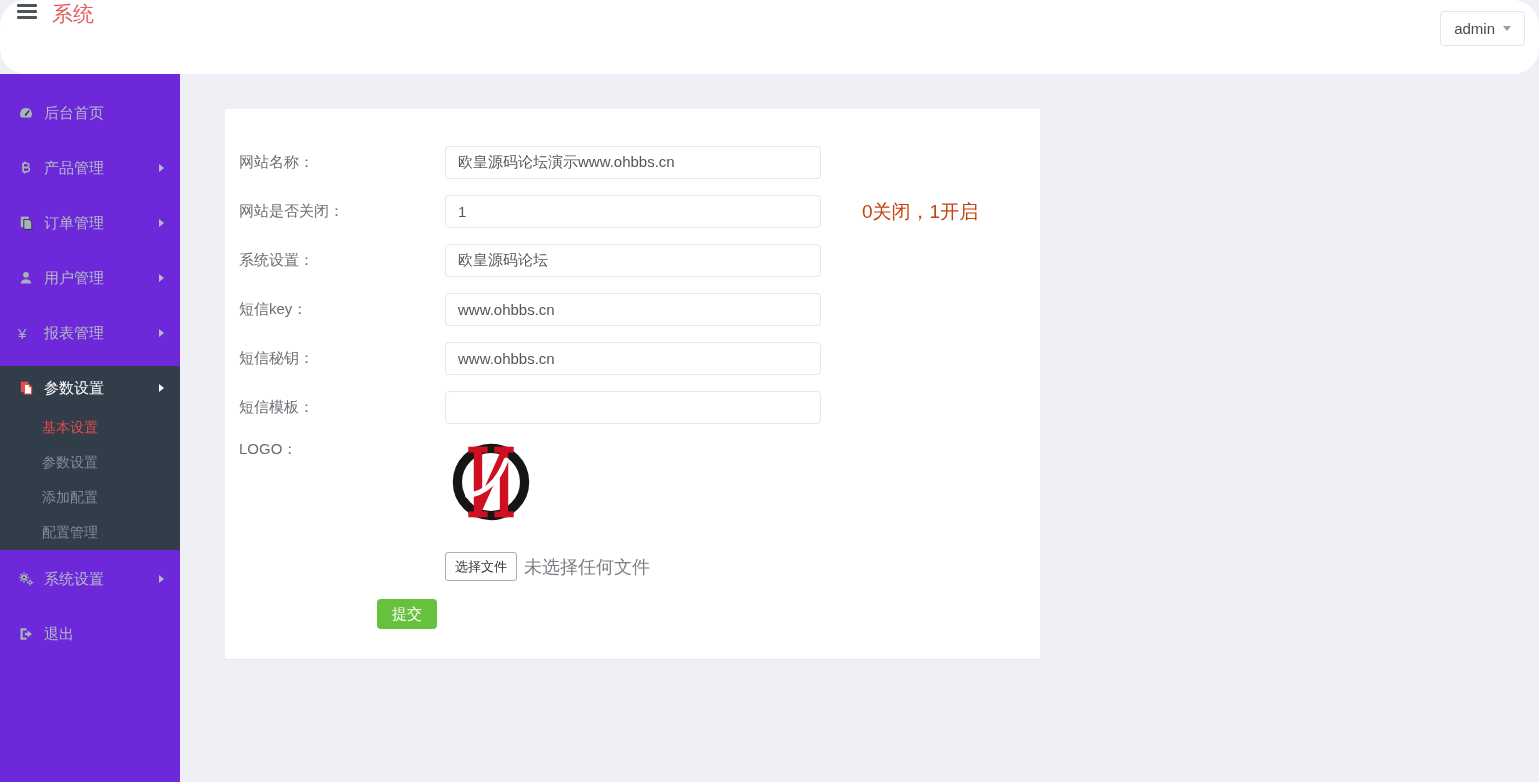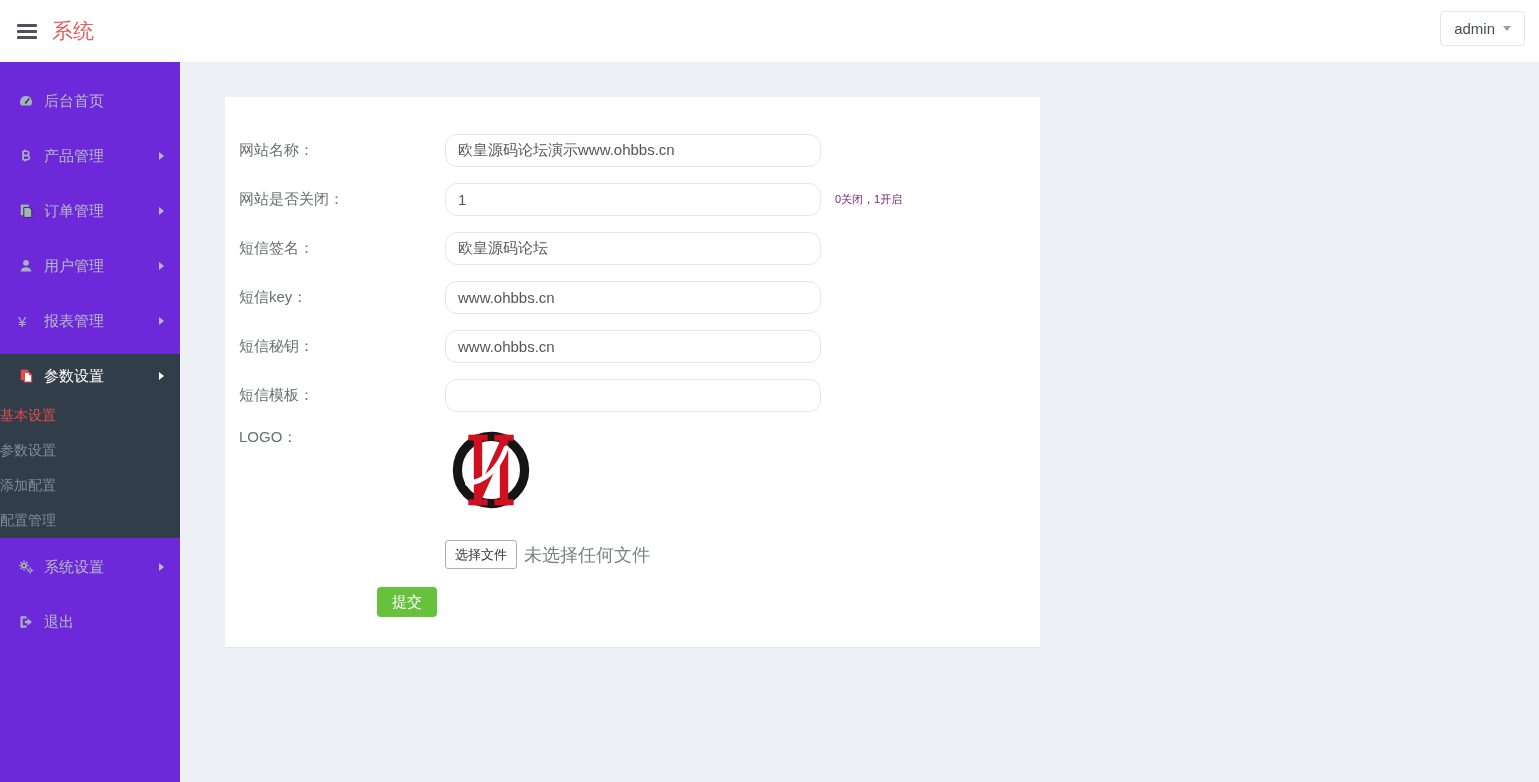--- a/index.html
+++ b/index.html
@@ -2,21 +2,21 @@
 <html><head>
 <meta charset="utf-8">
 <style>
   * { box-sizing: border-box; }
   body {
     margin: 0; width: 1539px; height: 782px; overflow: hidden;
     font-family: "Liberation Sans", "DejaVu Sans", sans-serif;
     background: #eef0f6;
   }
   
-  .topbar { height: 62px; background: #fff; display: flex; align-items: center; position: relative; }
+  .topbar { height: 74px; background: #fff; display: flex; position: relative; border-radius: 26px; }
   .hamburger { margin-left: 15px; padding: 4px 2px; display: flex; flex-direction: column; gap: 3px; cursor: pointer; }
   .hamburger span { display: block; width: 20px; height: 3px; background: #4e5359; border-radius: 1px; }
   .brand { margin-left: 13px; font-size: 21px; color: #e06060; cursor: pointer; }
   .user-menu { position: absolute; right: 14px; top: 11px; display: flex; align-items: center; gap: 8px;
     padding: 8px 13px; border: 1px solid #e4e4ea; border-radius: 4px; background: #fff;
     color: #464c54; font-size: 15px; cursor: pointer; }
   .caret { width: 0; height: 0; border-left: 4px solid transparent; border-right: 4px solid transparent; border-top: 5px solid #9aa0a7; }
 
   
   .wrapper { display: flex; height: 720px; }
@@ -29,33 +29,33 @@
     margin-bottom: 11px; color: #b3bcc4; font-size: 15px; cursor: pointer; }
   .icon { width: 26px; display: flex; align-items: center; flex-shrink: 0; }
   .icon svg { display: block; }
   .txt-icon { font-size: 15px; color: #a8b2ba; width: 26px; display: inline-block; }
   .chev { margin-left: auto; width: 0; height: 0; border-top: 4px solid transparent;
     border-bottom: 4px solid transparent; border-left: 5px solid #b3bcc4; }
   .nav-group { background: #313d49; margin-bottom: 7px; }
   .nav-group > .nav-item { margin-bottom: 0; color: #fff; }
   .nav-group .chev { border-left-color: #fff; }
   .subnav { list-style: none; margin: 0; padding: 0; }
-  .subnav li { height: 35px; display: flex; align-items: center; 
+  .subnav li { height: 35px; display: flex; align-items: center; padding-left: 42px;
     font-size: 14px; color: #828c95; cursor: pointer; }
   .subnav li.active { color: #e64c4c; }
 
   
   .card { width: 815px; margin: 35px 0 0 45px; background: #fff; padding: 37px 4px 30px 14px;
     box-shadow: 0 1px 1px rgba(0,0,0,0.04); }
   .form-row { display: flex; align-items: center; margin-bottom: 16px; }
   .flabel { width: 206px; font-size: 15px; color: #6a6e73; flex-shrink: 0; }
-  .finput { width: 376px; height: 33px; border: 1px solid #e4e6eb; border-radius: 12px;
+  .finput { width: 376px; height: 33px; border: 1px solid #e4e6eb; border-radius: 4px;
     padding: 0 12px; font-size: 15px; color: #555; outline: none; background: #fff;
     font-family: inherit; }
-  .hint { margin-left: 14px; font-size: 11px; color: #701a75; }
+  .hint { margin-left: 41px; font-size: 19px; color: #c2410c; }
   .logo-row { display: flex; align-items: flex-start; margin-top: 7px; }
   .logo-img { margin-left: 4px; width: 84px; height: 84px; }
   .file-row { margin-top: 28px; display: flex; align-items: center; }
   .file-btn { height: 29px; padding: 0 9px; font-size: 13px; color: #333; background: #fdfdfd;
     border: 1px solid #abadb3; border-radius: 3px; cursor: pointer; font-family: inherit; }
   .file-status { margin-left: 7px; font-size: 18px; color: #7c8085; }
   .submit { display: block; margin: 18px 0 0 138px; height: 30px; padding: 0 15px;
     background: #68c13c; border: none; border-radius: 4px; color: #fff; font-size: 15px;
     cursor: pointer; font-family: inherit; }
 </style>
@@ -210,21 +210,21 @@
         <input class="finput" type="text" value="欧皇源码论坛演示www.ohbbs.cn" style="">
       </div>
 
       <div class="form-row">
         <label class="flabel">网站是否关闭：</label>
         <input class="finput" type="text" value="1" style="">
         <span class="hint">0关闭，1开启</span>
       </div>
 
       <div class="form-row">
-        <label class="flabel">短信签名：</label>
+        <label class="flabel">系统设置：</label>
         <input class="finput" type="text" value="欧皇源码论坛" style="">
       </div>
 
       <div class="form-row">
         <label class="flabel">短信key：</label>
         <input class="finput" type="text" value="www.ohbbs.cn" style="">
       </div>
 
       <div class="form-row">
         <label class="flabel">短信秘钥：</label>

